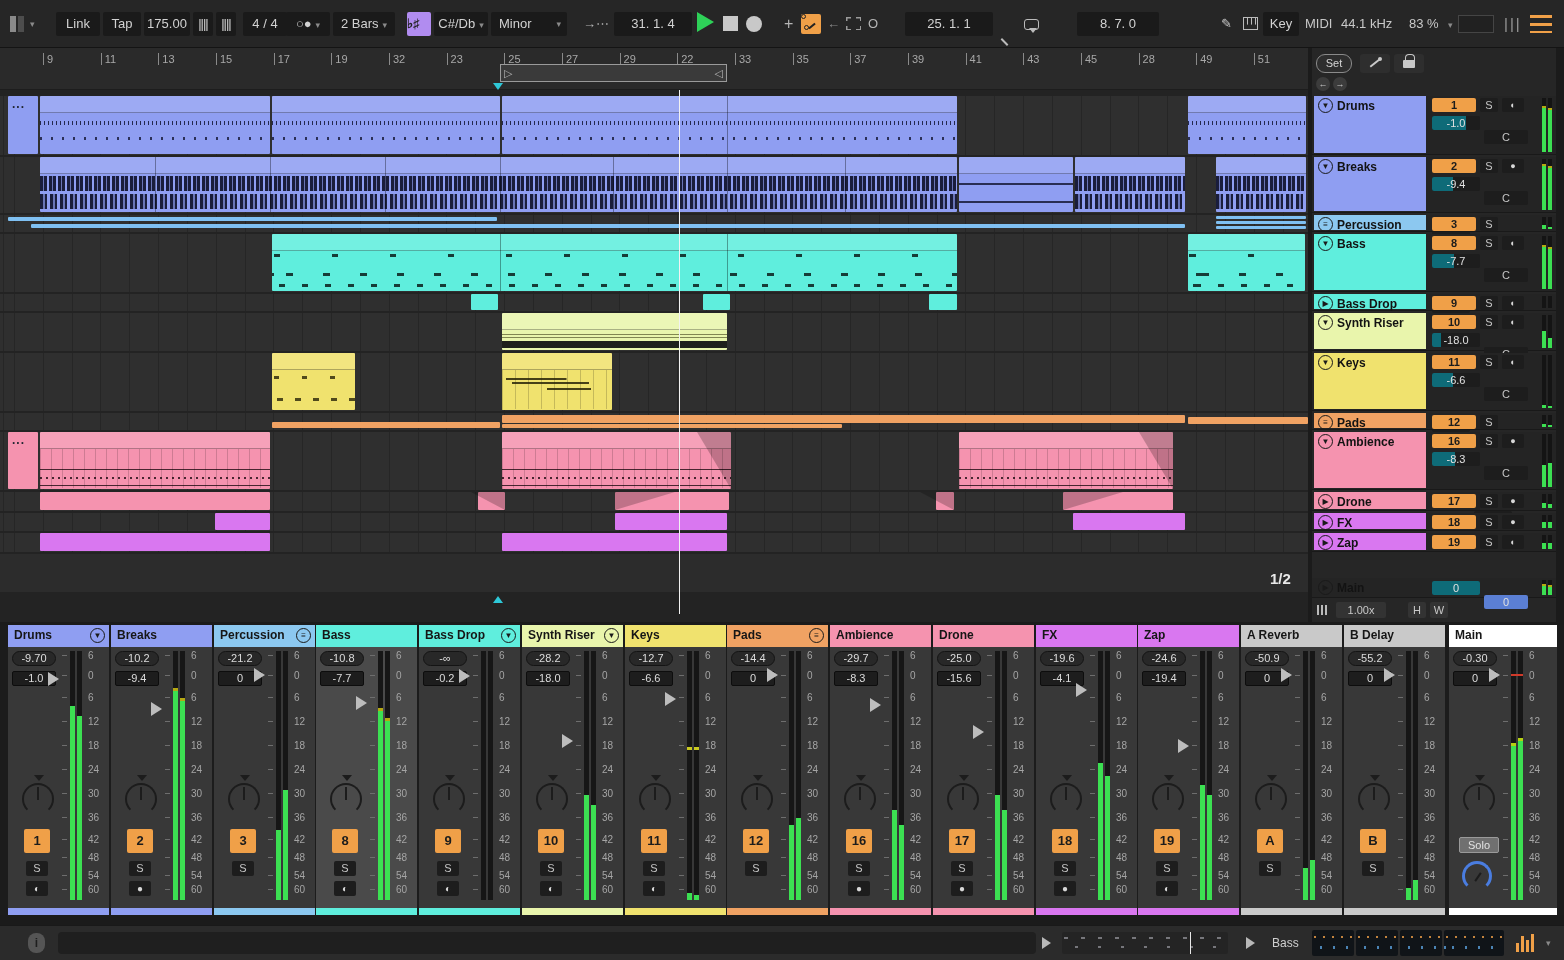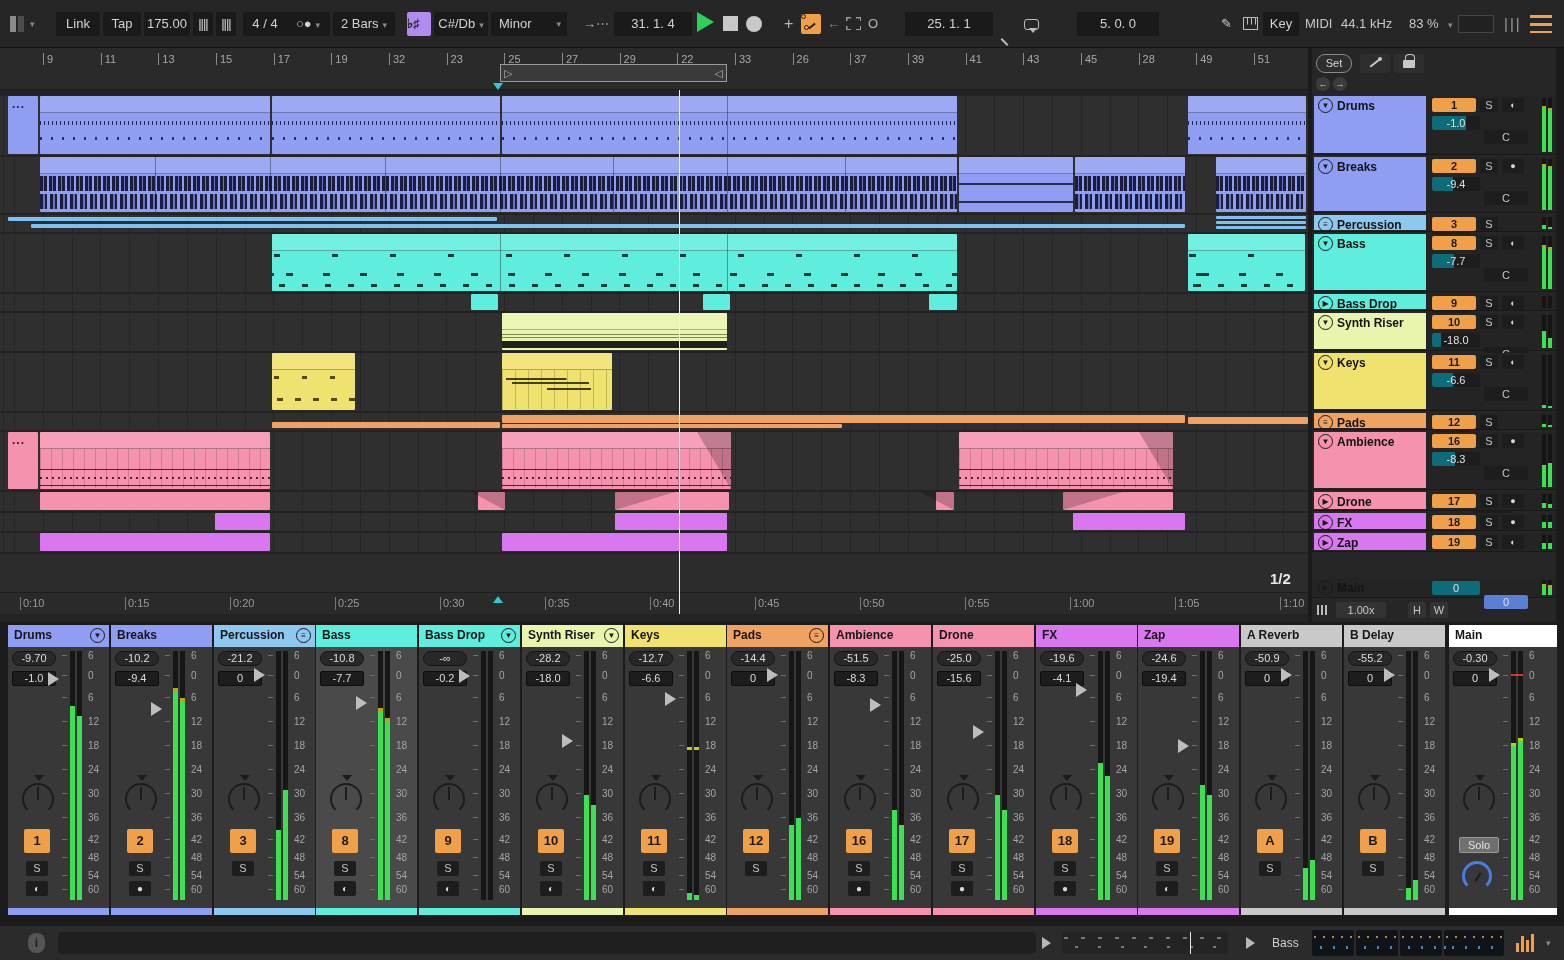--- a/index.html
+++ b/index.html
@@ -236,21 +236,21 @@
       </div>
     <div class="titem" style="left:1024px">
         <div class="loopico">
           <i></i>
         </div>
       </div>
     <div class="titem punch out" style="left:1050px">
         <b class="d"></b>
         <b class="h"></b>
       </div>
-    <div class="titem tbox" style="left:1077px;width:82px">5.  0.  0</div>
+    <div class="titem tbox" style="left:1077px;width:82px">8.  7.  0</div>
     <div class="titem" style="left:1221px;color:#c8c8c8">✎</div>
     <div class="titem" style="left:1243px">
         <div class="kbdico"></div>
       </div>
     <div class="titem tbox" style="left:1263px;width:36px">Key</div>
     <div class="titem" style="left:1305px;color:#c8c8c8">MIDI</div>
     <div class="titem" style="left:1341px;color:#c8c8c8">44.1 kHz</div>
     <div class="titem cpubar" style="left:1398px">
         <i></i>
       </div>
@@ -271,21 +271,21 @@
         <div class="barnum" style="left: 215.98px;">15</div>
         <div class="barnum" style="left: 273.64px;">17</div>
         <div class="barnum" style="left: 331.3px;">19</div>
         <div class="barnum" style="left: 388.96px;">32</div>
         <div class="barnum" style="left: 446.62px;">23</div>
         <div class="barnum" style="left: 504.28px;">25</div>
         <div class="barnum" style="left: 561.94px;">27</div>
         <div class="barnum" style="left: 619.6px;">29</div>
         <div class="barnum" style="left: 677.26px;">22</div>
         <div class="barnum" style="left: 734.92px;">33</div>
-        <div class="barnum" style="left: 792.58px;">26</div>
+        <div class="barnum" style="left: 792.58px;">35</div>
         <div class="barnum" style="left: 850.24px;">37</div>
         <div class="barnum" style="left: 907.9px;">39</div>
         <div class="barnum" style="left: 965.56px;">41</div>
         <div class="barnum" style="left: 1023.22px;">43</div>
         <div class="barnum" style="left: 1080.88px;">45</div>
         <div class="barnum" style="left: 1138.54px;">28</div>
         <div class="barnum" style="left: 1196.2px;">49</div>
         <div class="barnum" style="left: 1253.86px;">51</div>
       </div>
     <div id="loopbrace" style="left: 500px; width: 227px;">
@@ -408,35 +408,20 @@
         <div class="trackrow" style="top: 423px; height: 18px;">
           <div class="clip" style="left: 215px; width: 55px; top: 0px; height: 17px; background: rgb(217, 119, 240);"></div>
           <div class="clip" style="left: 615px; width: 112px; top: 0px; height: 17px; background: rgb(217, 119, 240);"></div>
           <div class="clip" style="left: 1073px; width: 112px; top: 0px; height: 17px; background: rgb(217, 119, 240);"></div>
         </div>
         <div class="trackrow" style="top: 443px; height: 19px;">
           <div class="clip" style="left: 40px; width: 230px; top: 0px; height: 18px; background: rgb(217, 119, 240);"></div>
           <div class="clip" style="left: 502px; width: 225px; top: 0px; height: 18px; background: rgb(217, 119, 240);"></div>
         </div>
         <div class="trackrow" style="top: 464px; height: 38px; background: rgb(44, 44, 44);"></div>
-      </div>
-    <div id="timeruler">
-        <div class="timelab" style="left: 20px;">0:10</div>
-        <div class="timelab" style="left: 125px;">0:15</div>
-        <div class="timelab" style="left: 230px;">0:20</div>
-        <div class="timelab" style="left: 335px;">0:25</div>
-        <div class="timelab" style="left: 440px;">0:30</div>
-        <div class="timelab" style="left: 545px;">0:35</div>
-        <div class="timelab" style="left: 650px;">0:40</div>
-        <div class="timelab" style="left: 755px;">0:45</div>
-        <div class="timelab" style="left: 860px;">0:50</div>
-        <div class="timelab" style="left: 965px;">0:55</div>
-        <div class="timelab" style="left: 1070px;">1:00</div>
-        <div class="timelab" style="left: 1175px;">1:05</div>
-        <div class="timelab" style="left: 1280px;">1:10</div>
       </div>
     <div class="cyantri" id="marker2" style="left: 493px; top: 548px; transform: rotate(180deg);"></div>
     <div id="playhead" style="left: 679px;"></div>
     <div id="pageind" style="left: 1270px; top: 522px;">1/2</div>
   </div>
 
   <div id="tpanel">
     <div class="pillbtn" style="left:4px;top:6px;width:36px;height:19px">Set</div>
     <div class="sqbtn" style="left:48px;top:6px;width:30px;height:19px">
         <div class="lineico"></div>
@@ -1089,21 +1074,21 @@
             <div class="kp"></div>
           </div>
           <div class="snum">12</div>
           <div class="ssolo">S</div>
         </div>
         <div class="sfoot" style="background: rgb(240, 162, 99);"></div>
       </div>
       <div class="strip" style="left: 830px; width: 101px;">
         <div class="shead" style="background: rgb(245, 147, 175);">Ambience</div>
         <div class="sbody">
-          <div class="peakpill">-51.5</div>
+          <div class="peakpill">-29.7</div>
           <div class="valbox">-8.3</div>
           <div class="ptr" style="top: 51.461px;"></div>
           <div class="smeter">
             <div class="mbar">
               <i style="height: 36%;"></i>
             </div>
             <div class="mbar">
               <i style="height: 30%;"></i>
             </div>
           </div>

